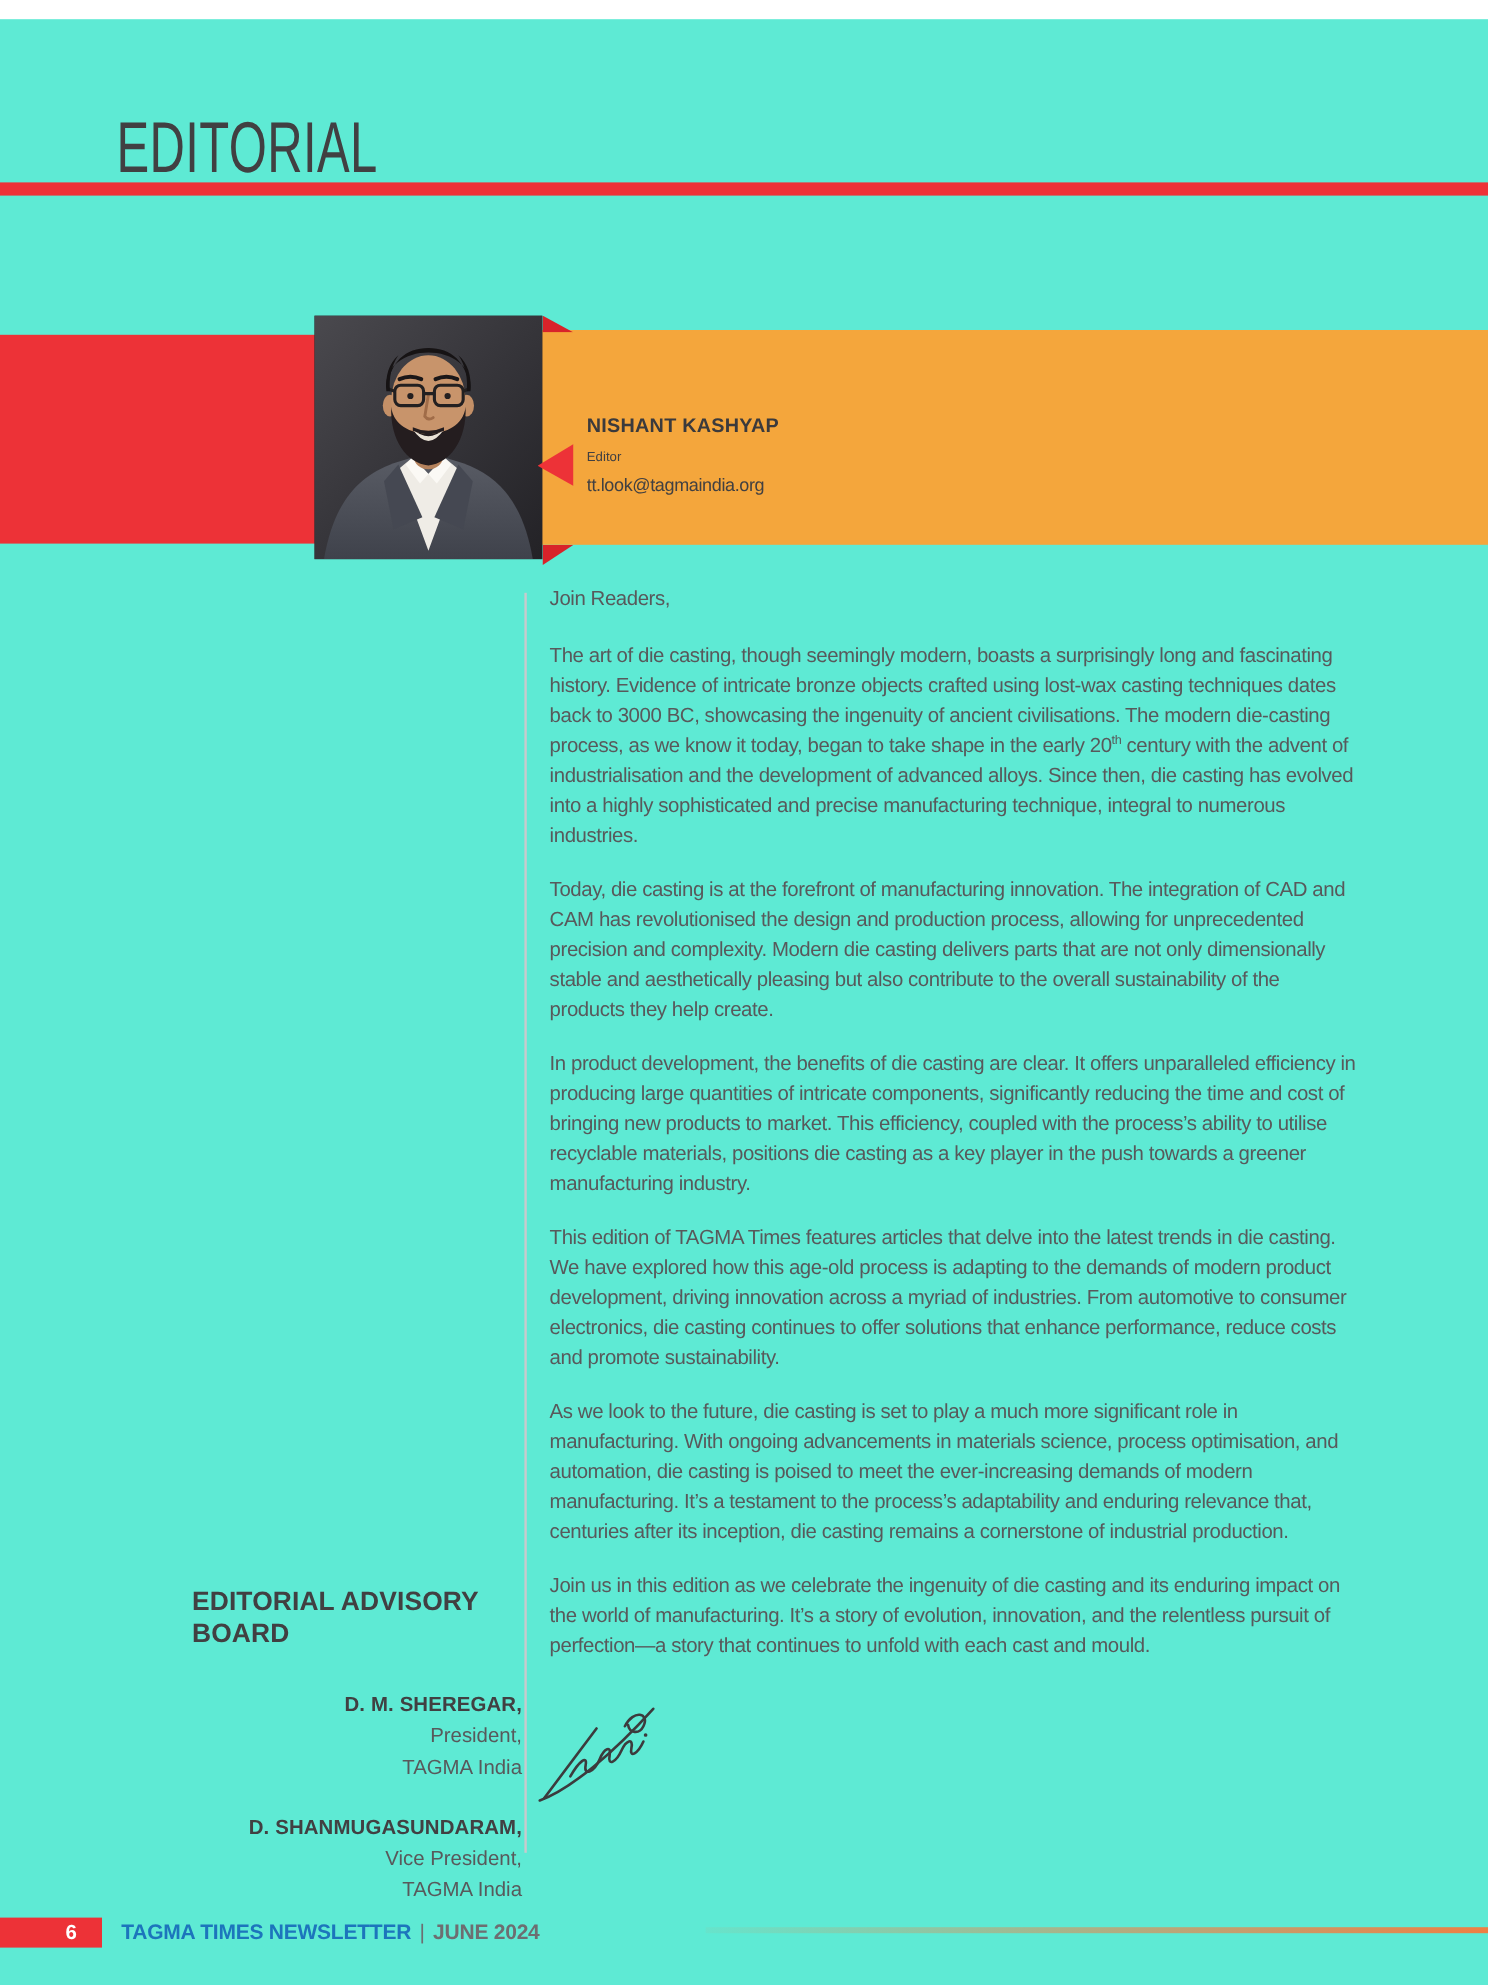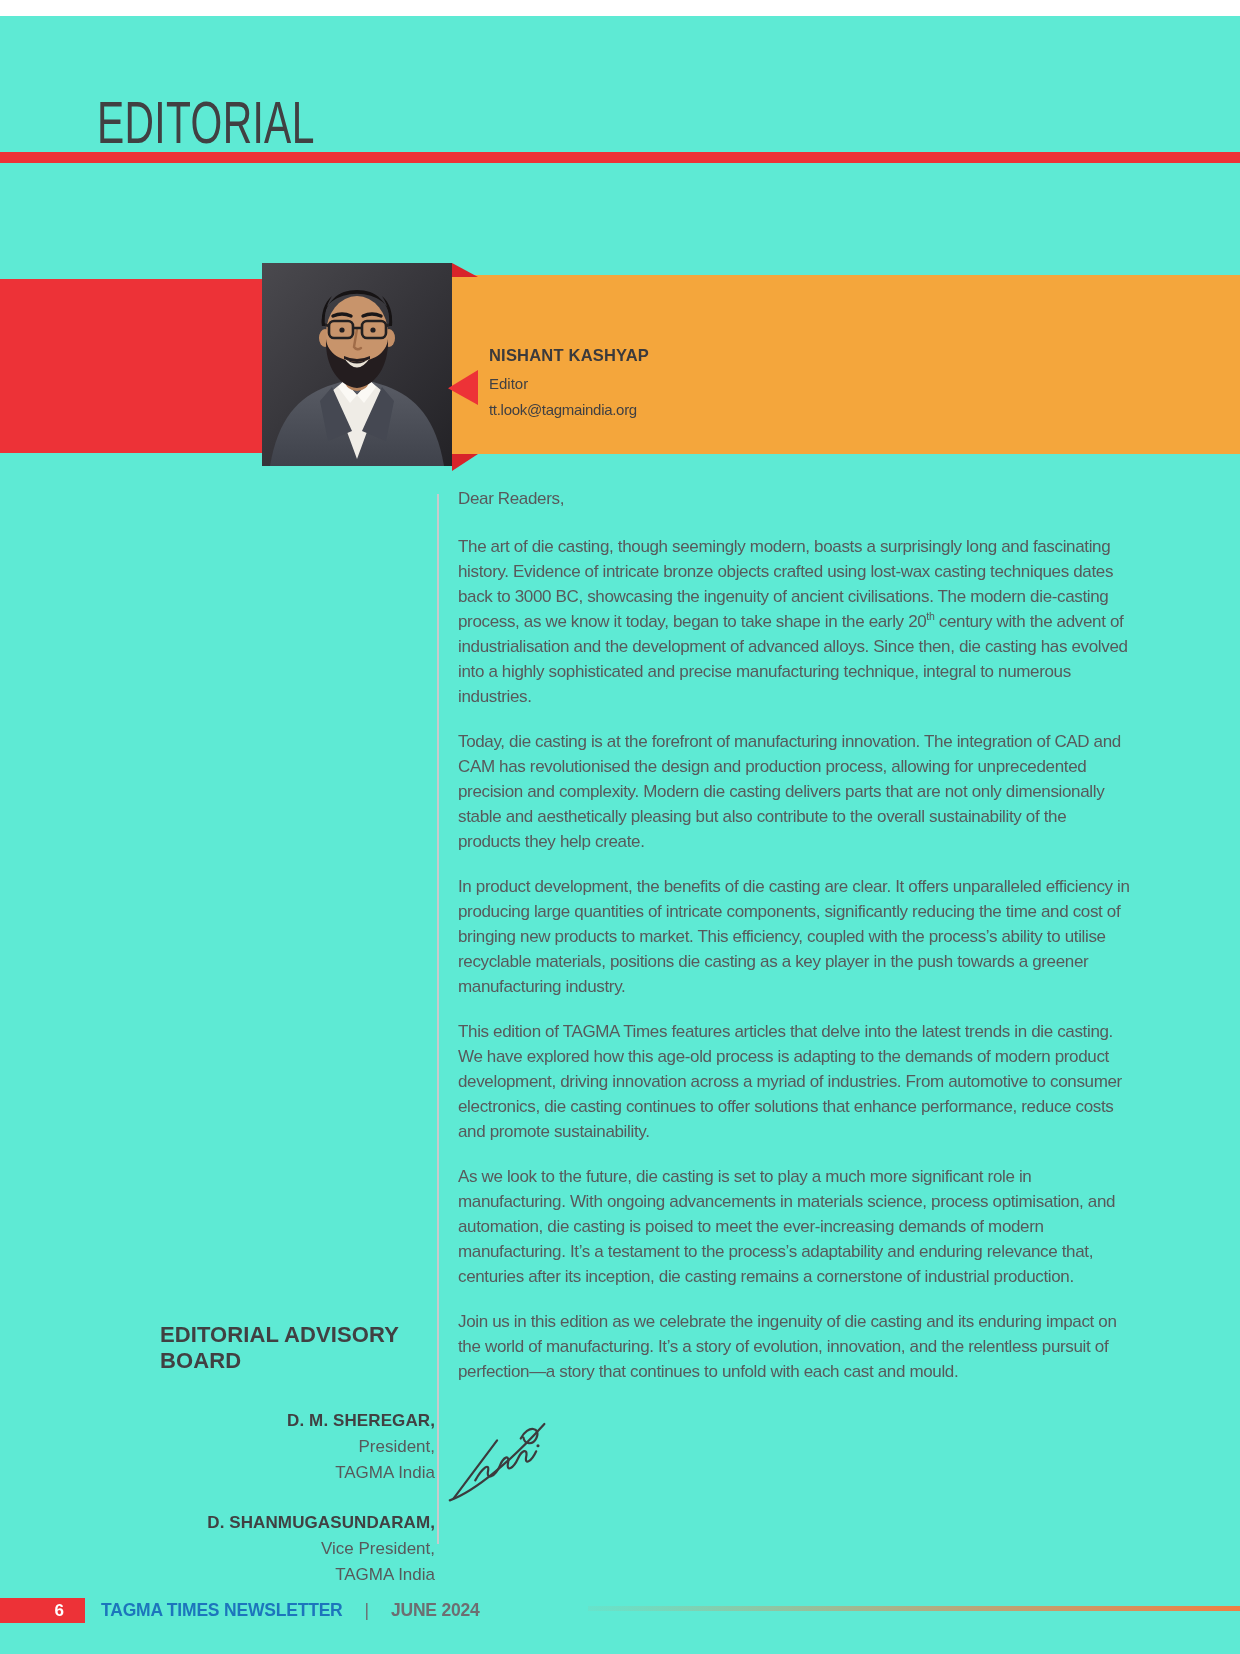--- a/index.html
+++ b/index.html
@@ -32,21 +32,21 @@
   .band-orange{position:absolute;left:450px;top:259px;width:790px;height:179px;background:var(--accent-orange);}
   .fold{position:absolute;background:var(--accent-red-deep);}
   .fold-top{left:452px;top:247px;width:26px;height:14px;clip-path:polygon(0 0,100% 100%,0 100%);}
   .fold-bottom{left:452px;top:438px;width:26px;height:17px;clip-path:polygon(0 0,100% 0,0 100%);}
   .photo{position:absolute;left:262px;top:247px;width:190px;height:203px;overflow:hidden;background:#2b2a2e;}
   .photo svg{display:block;width:100%;height:100%;}
   .pointer{position:absolute;left:448px;top:354px;width:30px;height:35px;background:var(--accent-red);
     clip-path:polygon(100% 0,100% 100%,0 52%);}
   .editor-info{position:absolute;left:489px;top:330px;}
   .editor-name{font-size:16.5px;font-weight:bold;color:#3B3A3C;letter-spacing:0.2px;}
-  .editor-role{font-size:15px;color:var(--text-dark);margin-top:10px;}
+  .editor-role{font-size:11px;color:var(--text-dark);margin-top:10px;}
   .editor-email{font-size:15px;color:var(--text-dark);margin-top:9px;letter-spacing:-0.3px;}
 
   
   .divider{position:absolute;left:437px;top:478px;width:2px;height:1050px;background:var(--divider);}
 
   
   .letter{position:absolute;left:458px;top:470px;width:672px;color:var(--text-body);
     font-size:17px;line-height:25px;letter-spacing:-0.35px;}
   .letter p{margin-bottom:20px;}
   .letter .salutation{margin-bottom:23px;}
@@ -59,21 +59,21 @@
   .advisory{position:absolute;left:160px;top:1306px;width:275px;}
   .advisory-title{font-size:22px;font-weight:bold;color:var(--text-dark);letter-spacing:0.1px;margin-bottom:34px;}
   .member{margin-bottom:24px;font-size:17px;line-height:26px;text-align:right;}
   .member-name{font-weight:bold;color:var(--text-dark);letter-spacing:0.1px;}
   .member-role,.member-org{color:var(--text-body);}
 
   
   .page-badge{position:absolute;left:0;top:1582px;width:85px;height:25px;background:var(--accent-red);
     display:flex;align-items:center;justify-content:flex-end;padding-right:21px;}
   .page-number{color:#fff;font-weight:bold;font-size:17px;}
-  .footer-text{position:absolute;left:101px;top:1582px;height:25px;display:flex;align-items:center;gap:22px;
+  .footer-text{position:absolute;left:101px;top:1582px;height:25px;display:flex;align-items:center;gap:7px;
     font-size:17.5px;font-weight:bold;letter-spacing:-0.2px;white-space:nowrap;text-align:center;}
   .footer-newsletter{color:var(--footer-blue);}
   .footer-separator{color:var(--footer-gray);font-weight:normal;}
   .footer-issue{color:var(--footer-gray);}
   .footer-line{position:absolute;left:588px;top:1590px;width:652px;height:5px;
     background:linear-gradient(90deg,rgba(239,127,67,0.06),rgba(239,127,67,0.5) 45%,var(--line-orange));}
 </style>
 </head>
 <body>
 
@@ -146,21 +146,21 @@
     <div class="editor-info">
       <div class="editor-name">NISHANT KASHYAP</div>
       <div class="editor-role">Editor</div>
       <div class="editor-email">tt.look@tagmaindia.org</div>
     </div>
   </section>
 
   <div class="divider"></div>
 
   <section class="letter">
-    <p class="salutation">Dear Readers,</p>
+    <p class="salutation">Join Readers,</p>
     <p>The art of die casting, though seemingly modern, boasts a surprisingly long and fascinating history. Evidence of intricate bronze objects crafted using lost-wax casting techniques dates back to 3000 BC, showcasing the ingenuity of ancient civilisations. The modern die-casting process, as we know it today, began to take shape in the early 20<sup>th</sup> century with the advent of industrialisation and the development of advanced alloys. Since then, die casting has evolved into a highly sophisticated and precise manufacturing technique, integral to numerous industries.</p>
     <p>Today, die casting is at the forefront of manufacturing innovation. The integration of CAD and CAM has revolutionised the design and production process, allowing for unprecedented precision and complexity. Modern die casting delivers parts that are not only dimensionally stable and aesthetically pleasing but also contribute to the overall sustainability of the products they help create.</p>
     <p>In product development, the benefits of die casting are clear. It offers unparalleled efficiency in producing large quantities of intricate components, significantly reducing the time and cost of bringing new products to market. This efficiency, coupled with the process’s ability to utilise recyclable materials, positions die casting as a key player in the push towards a greener manufacturing industry.</p>
     <p>This edition of TAGMA Times features articles that delve into the latest trends in die casting. We have explored how this age-old process is adapting to the demands of modern product development, driving innovation across a myriad of industries. From automotive to consumer electronics, die casting continues to offer solutions that enhance performance, reduce costs and promote sustainability.</p>
     <p>As we look to the future, die casting is set to play a much more significant role in manufacturing. With ongoing advancements in materials science, process optimisation, and automation, die casting is poised to meet the ever-increasing demands of modern manufacturing. It’s a testament to the process’s adaptability and enduring relevance that, centuries after its inception, die casting remains a cornerstone of industrial production.</p>
     <p>Join us in this edition as we celebrate the ingenuity of die casting and its enduring impact on the world of manufacturing. It’s a story of evolution, innovation, and the relentless pursuit of perfection—a story that continues to unfold with each cast and mould.</p>
     <div class="signature" title="Nishant">
       <svg width="100" height="100" viewBox="0 0 110 110">
         <g fill="none" stroke="#3c3b3d" stroke-width="2.4" stroke-linecap="round">
           <path d="M6,104 L54,40"></path>

